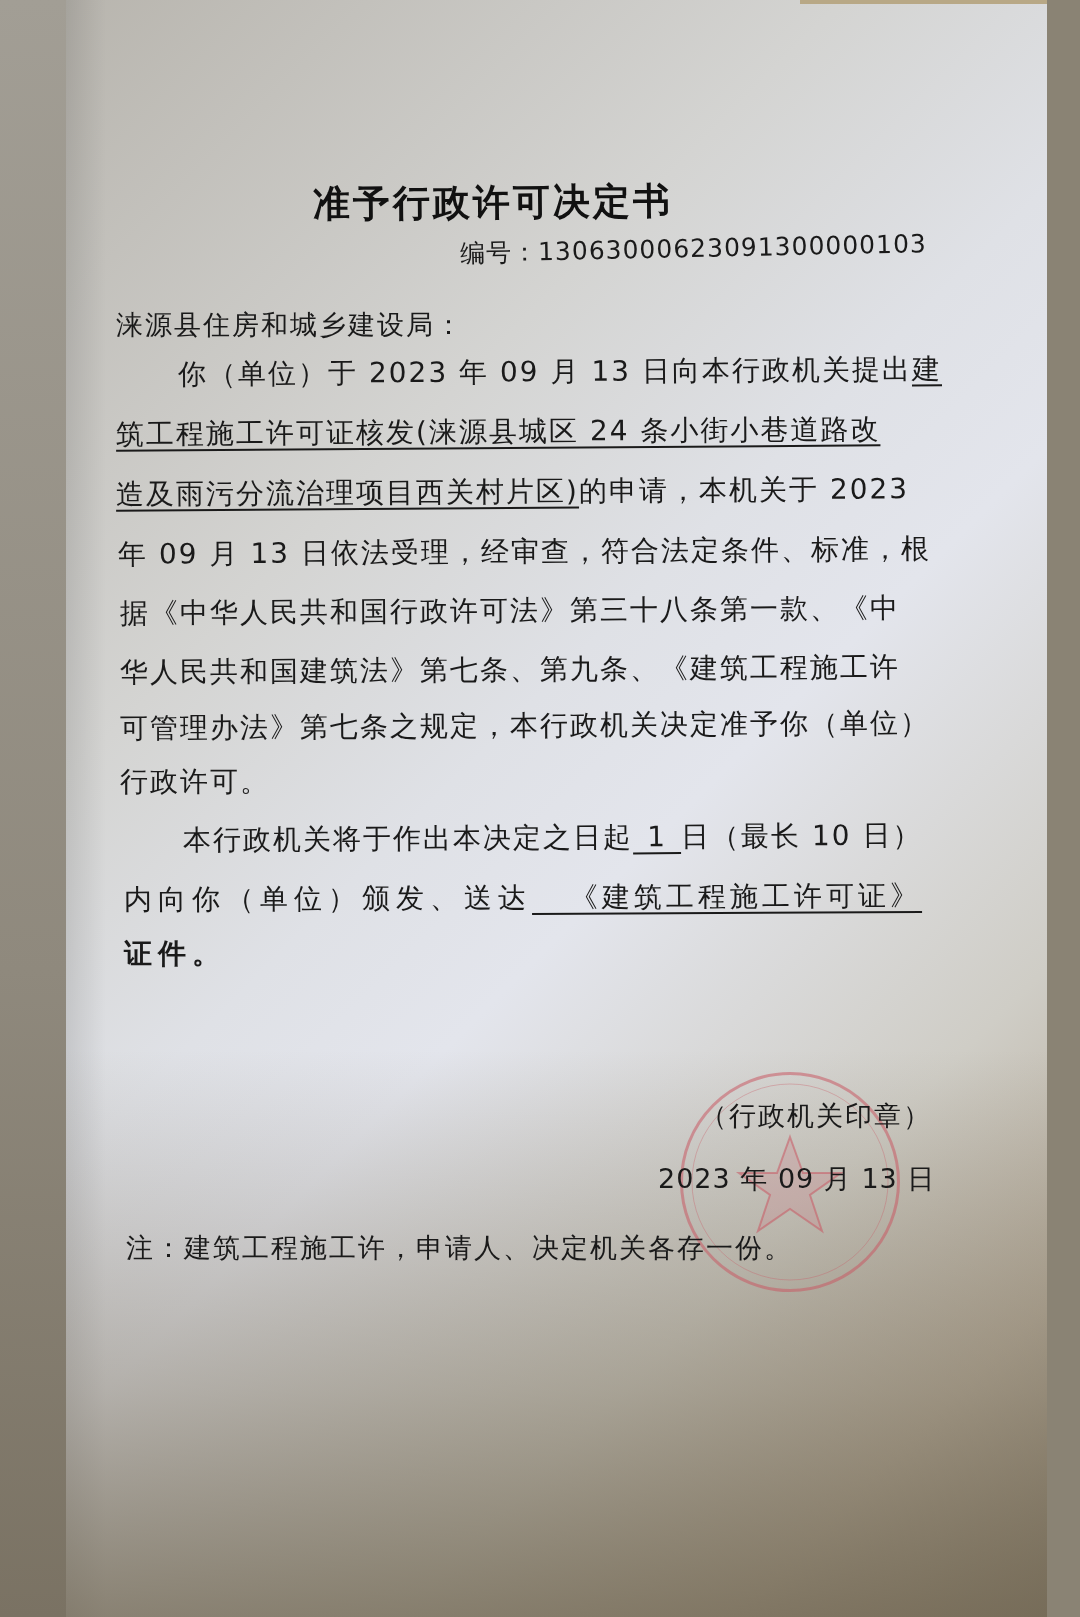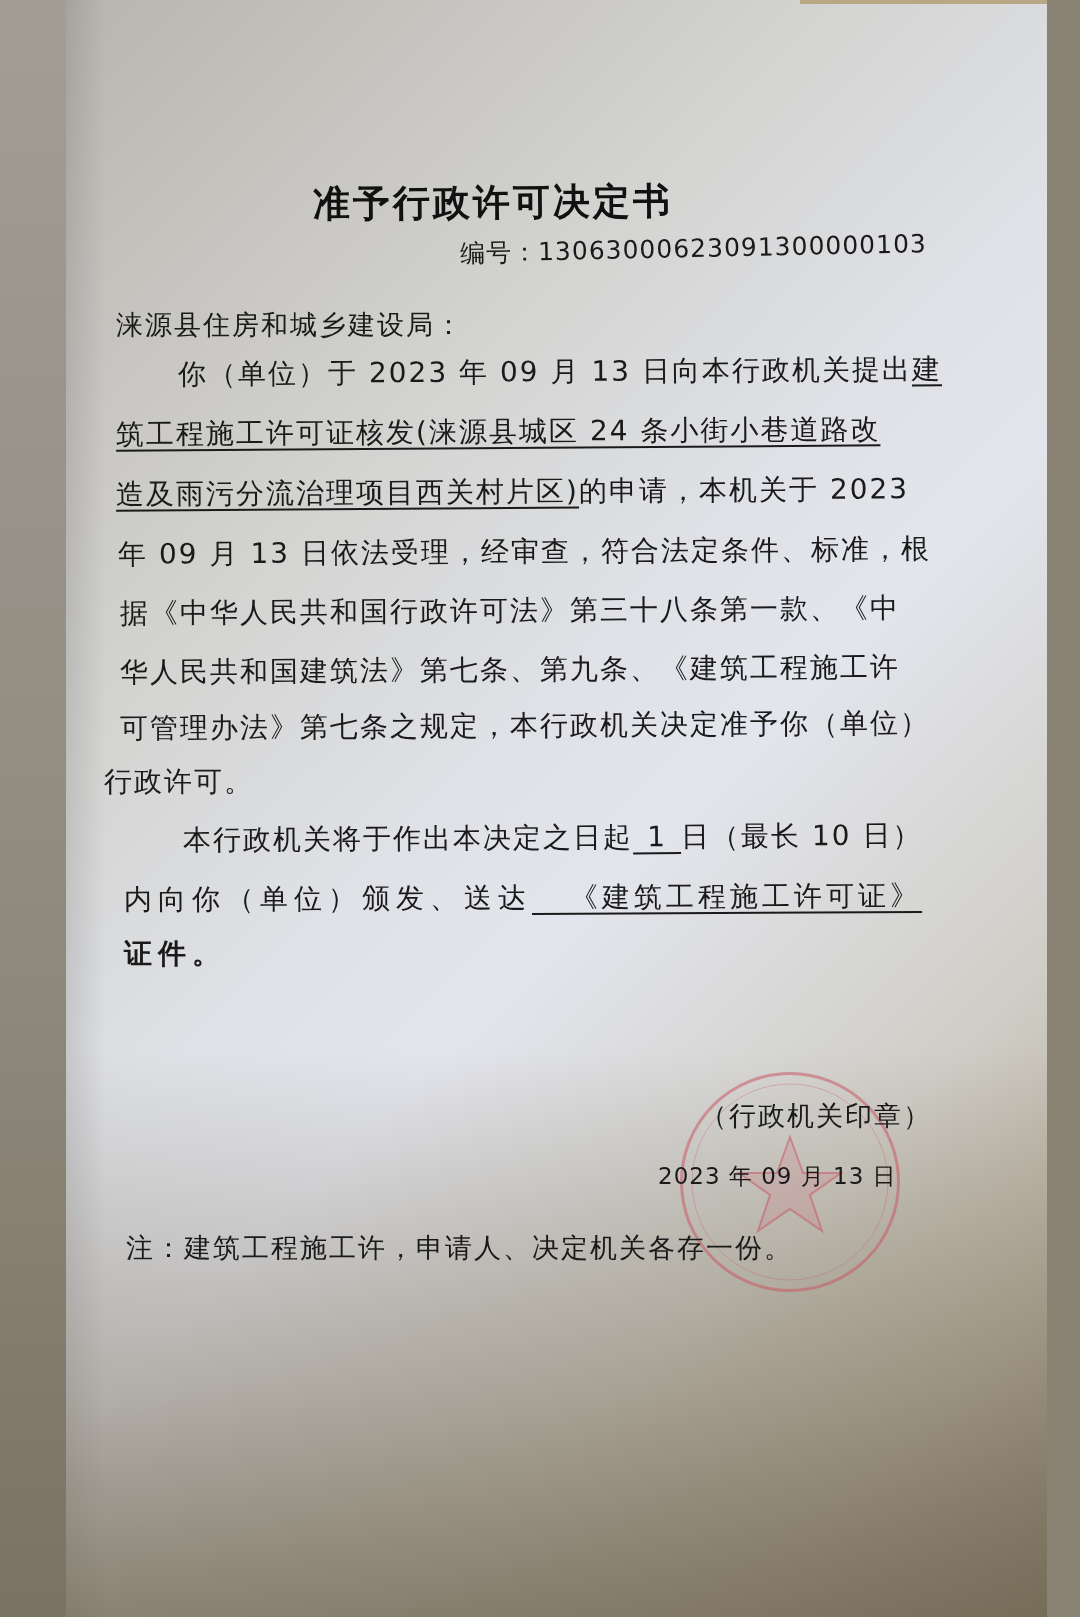--- a/index.html
+++ b/index.html
@@ -106,32 +106,32 @@
 <div class="txt" style="left:116px; top:418px; transform:rotate(-0.4deg);">
   <span class="u">筑工程施工许可证核发(涞源县城区 24 条小街小巷道路改</span>
 </div>
 <div class="txt" style="left:116px; top:478px; transform:rotate(-0.4deg);">
   <span class="u">造及雨污分流治理项目西关村片区)</span><span>的申请，本机关于 2023</span>
 </div>
 <div class="txt" style="left:118px; top:538px; transform:rotate(-0.4deg);">年 09 月 13 日依法受理，经审查，符合法定条件、标准，根</div>
 <div class="txt" style="left:120px; top:597px; transform:rotate(-0.4deg);">据《中华人民共和国行政许可法》第三十八条第一款、《中</div>
 <div class="txt" style="left:120px; top:656px; transform:rotate(-0.4deg);">华人民共和国建筑法》第七条、第九条、《建筑工程施工许</div>
 <div class="txt" style="left:120px; top:712px; transform:rotate(-0.4deg);">可管理办法》第七条之规定，本行政机关决定准予你（单位）</div>
-<div class="txt" style="left:104px; top:768px;">行政许可。</div>
+<div class="txt" style="left:120px; top:768px;">行政许可。</div>
 
 <div class="txt" style="left:183px; top:824px; transform:rotate(-0.4deg);">
   <span>本行政机关将于作出本决定之日起</span><span class="blank" style="width:48px;">1</span><span>日（最长 10 日）</span>
 </div>
 <div class="txt" style="left:124px; top:884px; letter-spacing:6px; transform:rotate(-0.3deg);">
   <span>内向你（单位）颁发、送达</span><span class="blank" style="padding-left:38px; letter-spacing:4px;">《建筑工程施工许可证》</span>
 </div>
 <div class="txt" style="left:124px; top:940px; letter-spacing:6px;font-weight:bold;">证件。</div>
 
 <div class="seal">
   <svg width="214" height="214" viewBox="0 0 214 214">
     <polygon points="107,62 120,98 158,98 127,120 139,156 107,134 75,156 87,120 56,98 94,98" fill="rgba(210,120,130,0.22)" stroke="rgba(200,90,100,0.55)" stroke-width="2"></polygon>
     <circle cx="107" cy="107" r="98" fill="none" stroke="rgba(200,90,100,0.35)" stroke-width="1"></circle>
   </svg>
 </div>
 
 <div class="txt" style="left:700px; top:1102px; font-size:27px;text-align:right;">（行政机关印章）</div>
-<div class="txt" style="left:658px; top:1165px; font-size:23px; letter-spacing:1px;">2023 年 09 月 13 日</div>
+<div class="txt" style="left:658px; top:1165px; font-size:27px; letter-spacing:1px;">2023 年 09 月 13 日</div>
 <div class="txt" style="left:126px; top:1234px; font-size:27px;">注：建筑工程施工许，申请人、决定机关各存一份。</div>
 
 </body></html>

